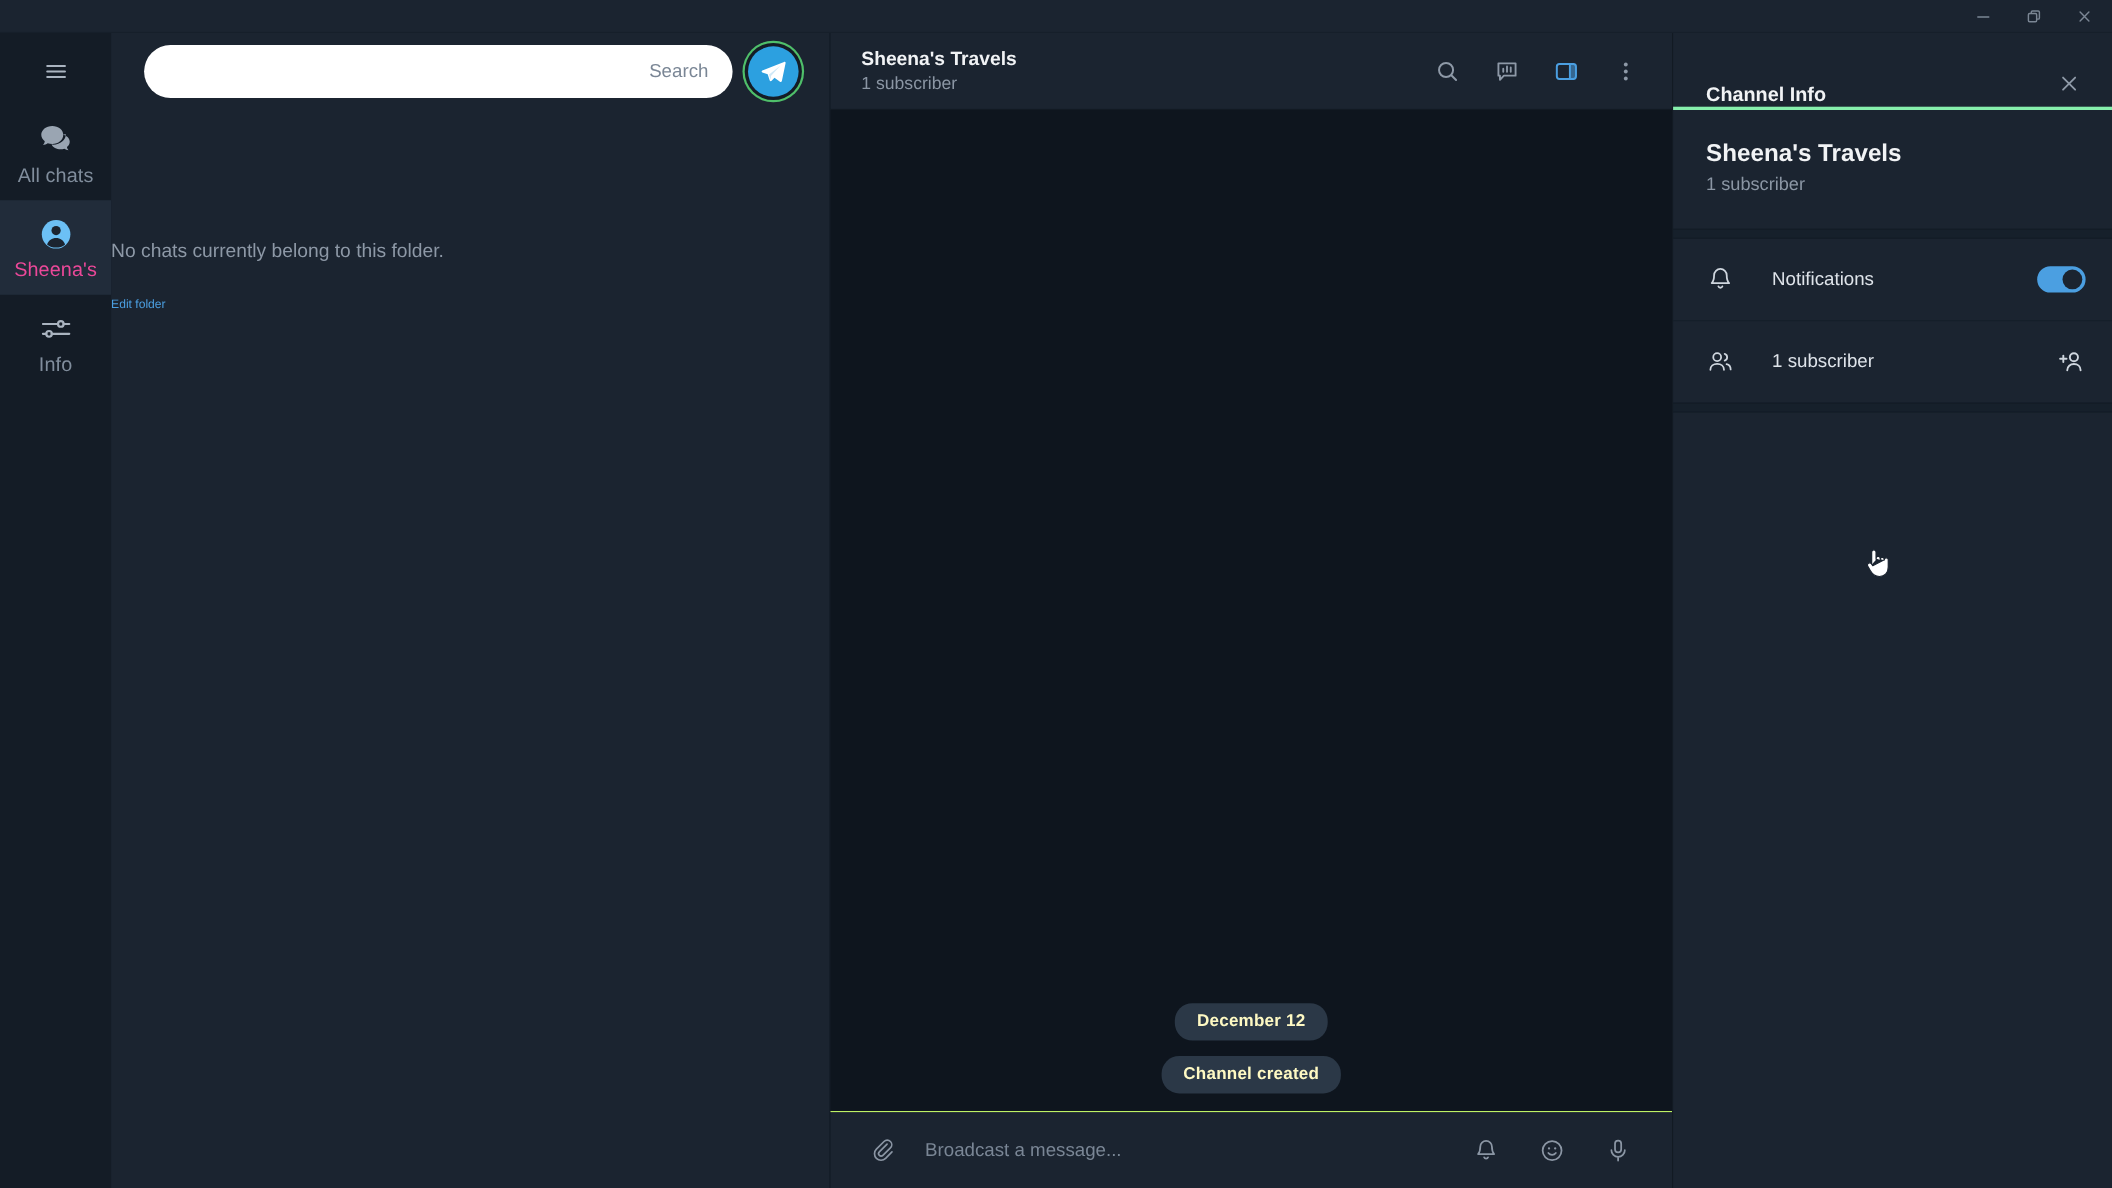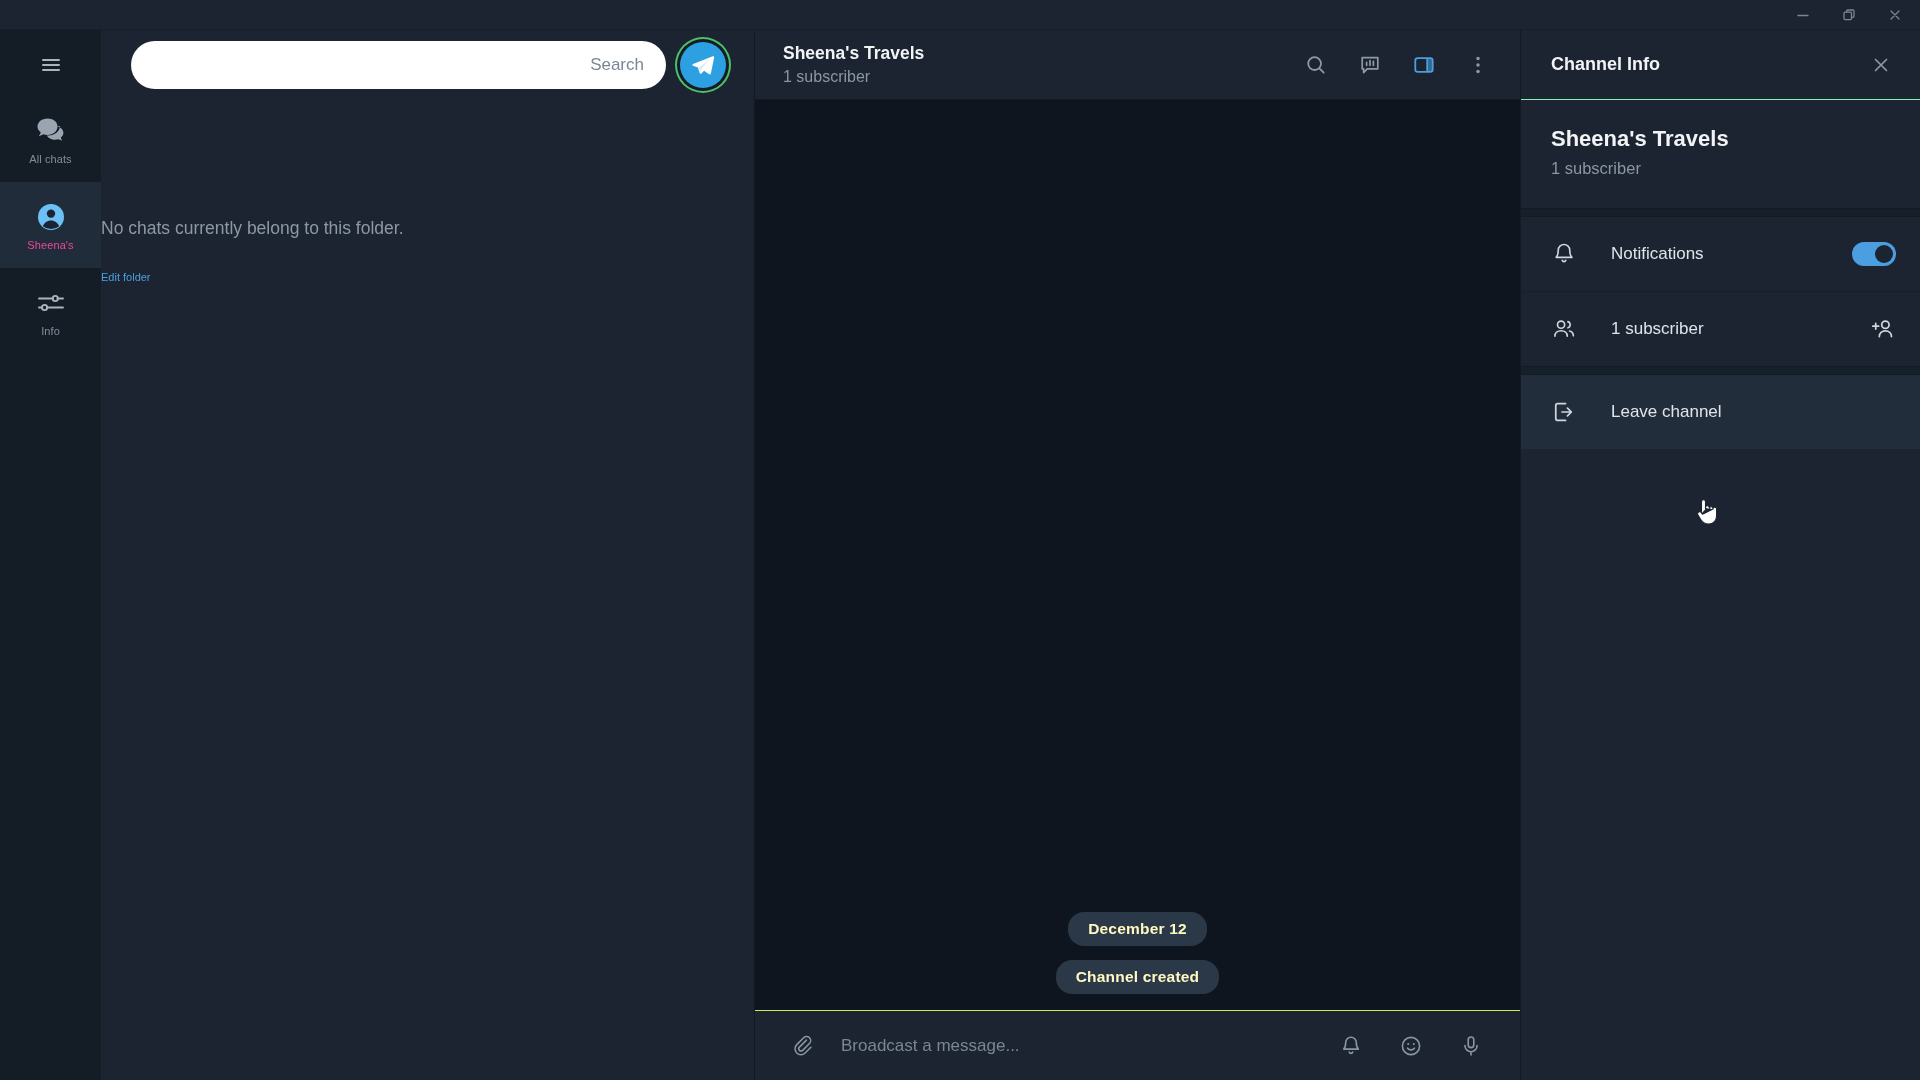--- a/index.html
+++ b/index.html
@@ -36,21 +36,21 @@
     padding-top: 8px;
   }
   .rail-burger {
     width: 101px; height: 58px; display: flex; align-items: center; justify-content: center;
   }
   .rail-item {
     width: 101px; height: 86px; display: flex; flex-direction: column;
     align-items: center; justify-content: center; gap: 6px;
     color: #808d9c; cursor: pointer; position: relative;
   }
-  .rail-item .rail-label { font-size: 11px; line-height: 1; letter-spacing: .1px; }
+  .rail-item .rail-label { font-size: 18px; line-height: 1; letter-spacing: .1px; }
   .rail-item.active { background: #212c3a; color: #ec4899; }
   .rail-item .rail-ico { height: 34px; display:flex; align-items:center; justify-content:center; }
 
   
   .chatlist {
     width: 654px; flex: 0 0 654px; background: #1b2430;
     display: flex; flex-direction: column;
     border-right: 1px solid #121a23;
   }
   .search-row { height: 70px; display: flex; align-items: center; padding: 0 28px 0 30px; gap: 14px; }
@@ -104,22 +104,22 @@
   .composer .cico { width: 46px; height: 46px; display: flex; align-items: center; justify-content: center; color: #8b96a4; cursor: pointer; }
   .composer-input { flex: 1 1 auto; color: #7a8695; font-size: 17px; padding-left: 14px; }
   .composer-right { display: flex; align-items: center; gap: 14px; }
 
   
   .info {
     width: 400px; flex: 0 0 400px; background: #1b2430;
     border-left: 1px solid #121a23; display: flex; flex-direction: column;
   }
   .info-header {
-    height: 70px; flex: 0 0 70px; display: flex; align-items: center;
-    padding: 0 18px 0 30px; border-bottom: 1px solid #86efac;
+    height: 70px; flex: 0 0 70px; display: flex; align-items: flex-end;
+    padding: 0 18px 0 30px; border-bottom: 3px solid #86efac;
   }
   .info-title { color: #f1f3f5; font-size: 18px; font-weight: bold; }
   .info-close { margin-left: auto; width: 42px; height: 42px; display: flex; align-items: center; justify-content: center; color: #8e99a7; cursor: pointer; }
 
   .info-profile { display: flex; align-items: center; gap: 22px; padding: 26px 0 30px 30px; }
   .avatar {
     width: 96px; height: 96px; border-radius: 50%;
     background: linear-gradient(160deg, #f3a14e 0%, #ef8b49 55%, #ea7d4c 100%);
     display: flex; align-items: center; justify-content: center;
     color: #fff; font-size: 33px; font-weight: bold; letter-spacing: .5px; flex: 0 0 96px;
@@ -356,29 +356,20 @@
           <svg width="26" height="26" viewBox="0 0 24 24" fill="none" aria-hidden="true">
             <circle cx="14.2" cy="8.1" r="3.4" stroke="currentColor" stroke-width="1.6"></circle>
             <path d="M8.6 19c0-3.2 2.5-5.2 5.6-5.2s5.6 2 5.6 5.2" stroke="currentColor" stroke-width="1.6" stroke-linecap="round"></path>
             <path d="M2.6 9.4h5.4M5.3 6.7v5.4" stroke="currentColor" stroke-width="1.6" stroke-linecap="round"></path>
           </svg>
         </span>
       </div>
 
       <div class="divider"></div>
 
-      <div class="info-row hover">
-        <span class="r-ico">
-          <svg width="26" height="26" viewBox="0 0 24 24" fill="none" aria-hidden="true">
-            <path d="M13.4 4.2H6.2a1.8 1.8 0 00-1.8 1.8v12a1.8 1.8 0 001.8 1.8h7.2" stroke="currentColor" stroke-width="1.6" stroke-linecap="round"></path>
-            <path d="M15.2 8.4l3.6 3.6-3.6 3.6M10.2 12h8.3" stroke="currentColor" stroke-width="1.6" stroke-linecap="round" stroke-linejoin="round"></path>
-          </svg>
-        </span>
-        <span class="r-label">Leave channel</span>
-      </div>
     </div>
   </div>
 
   <div class="cursor">
     <svg width="26" height="34" viewBox="0 0 26 34" fill="none" aria-hidden="true">
       <path d="M7.5 19.5V7.8a2 2 0 014 0v7.1m0-1.2a1.9 1.9 0 013.8 0v1.4m0-.9a1.9 1.9 0 013.7 0v1.3m0-.6a1.8 1.8 0 013.6 0v6.6c0 5-3.1 8.6-8 8.6-4.4 0-6.3-1.8-8.4-5.4l-2.3-4c-.6-1.1-.2-2.3.9-2.8 1-.5 2.1-.1 2.7.8l1 1.6z" fill="#ffffff" stroke="#1b2430" stroke-width="1.1" stroke-linejoin="round"></path>
     </svg>
   </div>
 </div>
 

